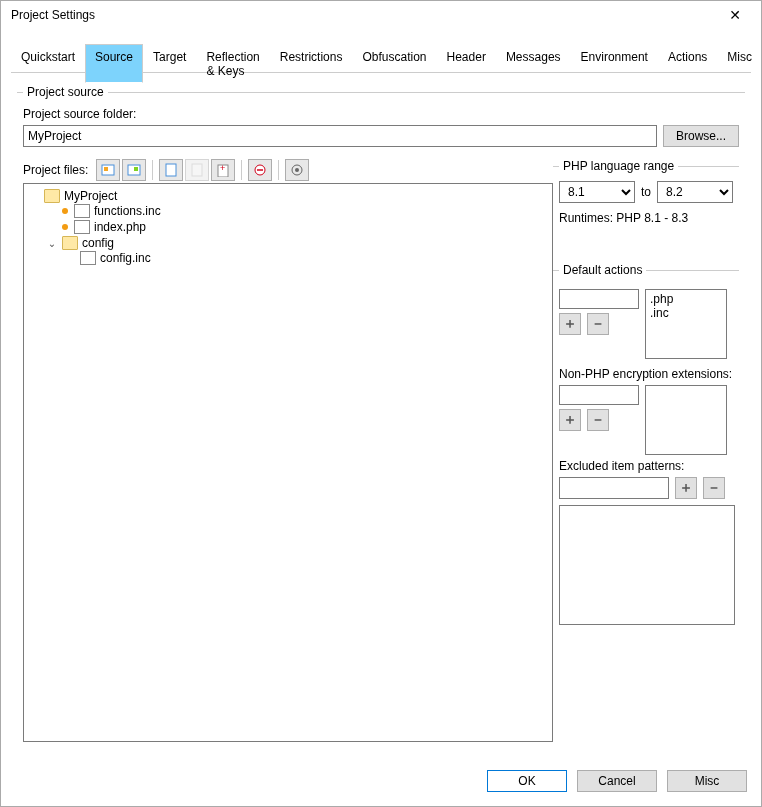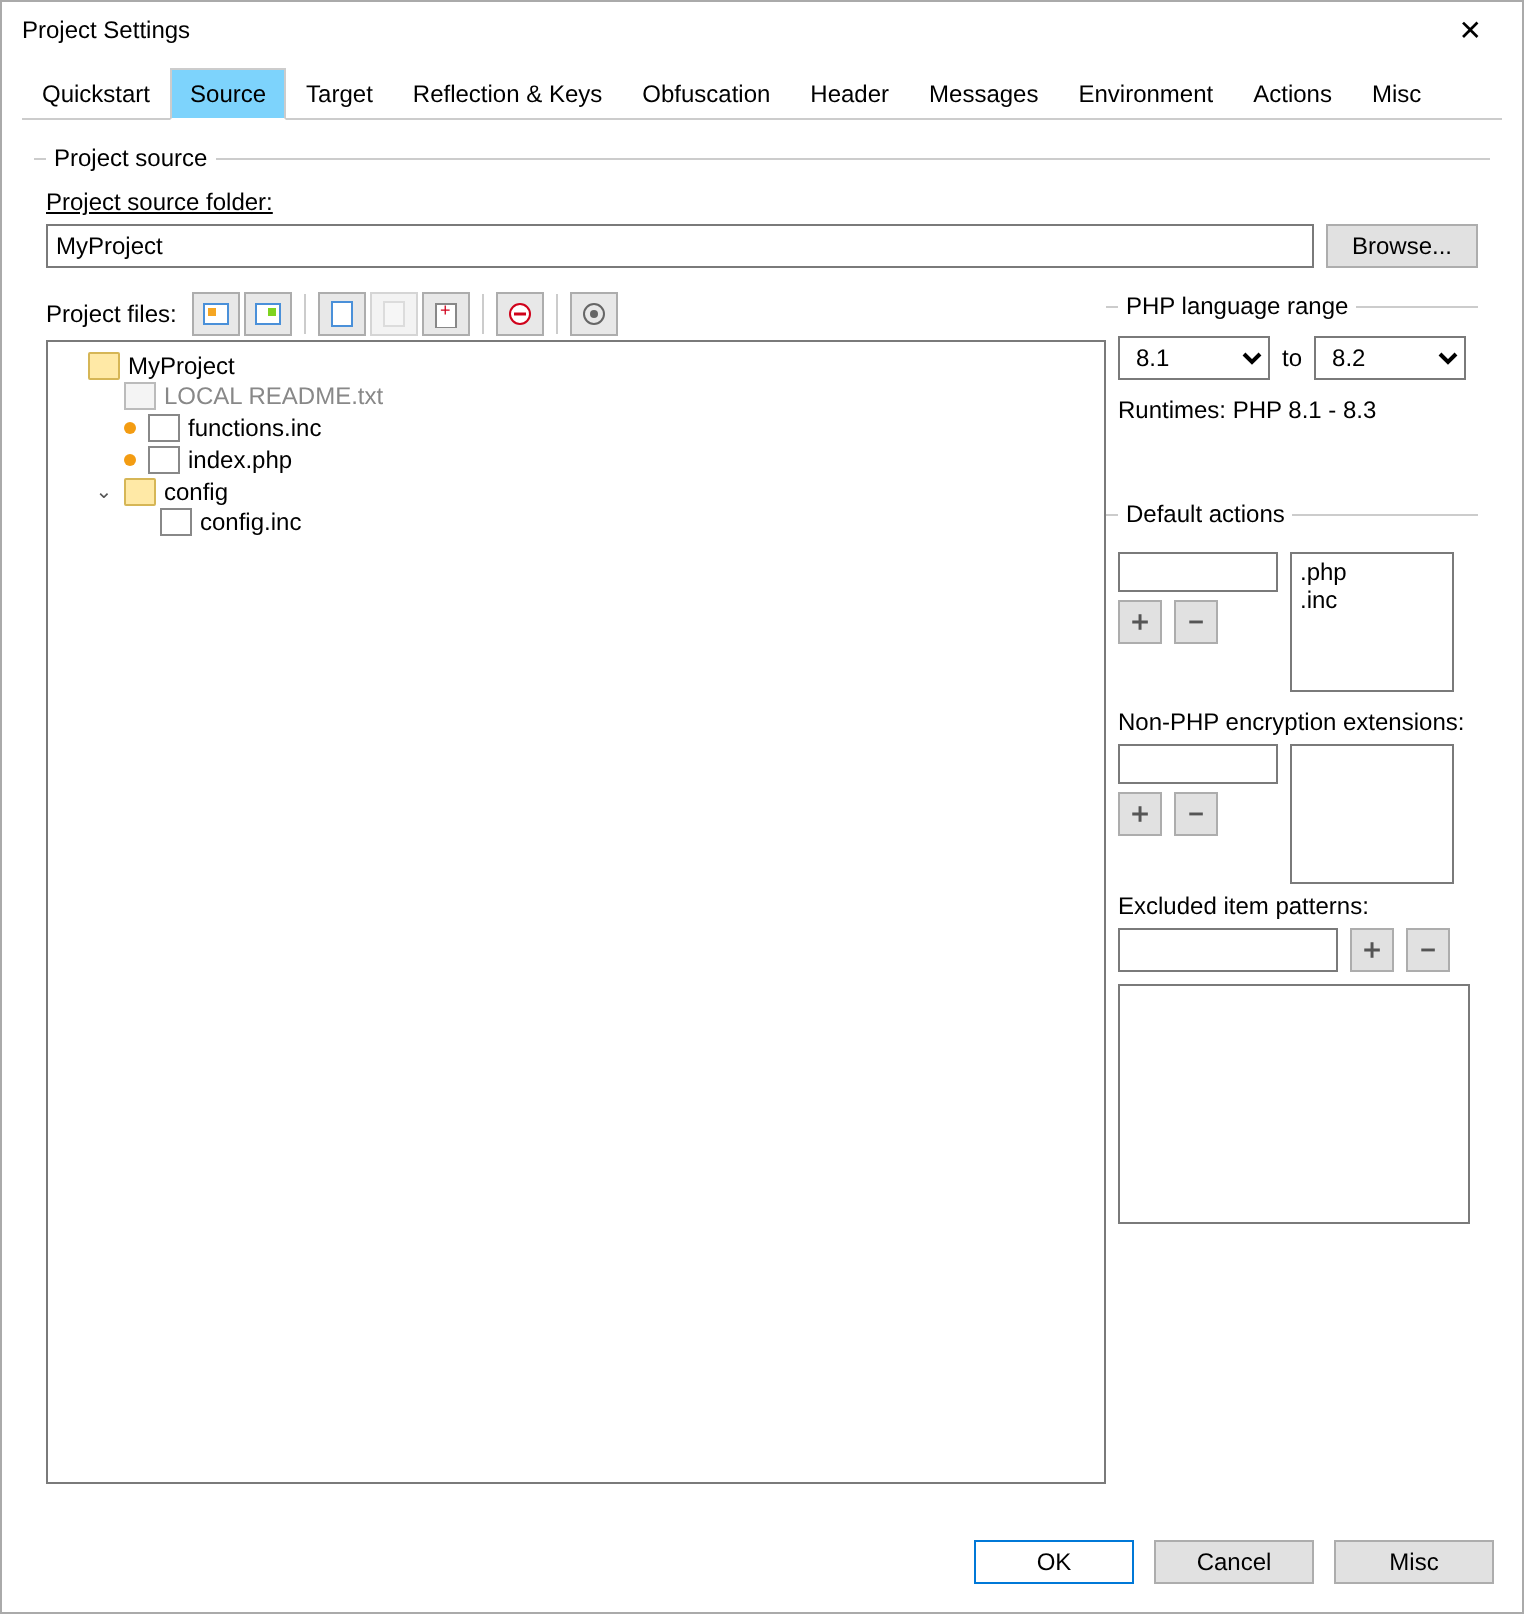--- a/index.html
+++ b/index.html
@@ -35,21 +35,21 @@
     border-bottom: 1px solid #ccc;
     margin: 4px 10px 0 10px;
   }
   .tab {
     padding: 5px 9px;
     border: 1px solid transparent;
     border-bottom: none;
     cursor: pointer;
     font-size: 12px;
     position: relative;
-    top: 1px;
+    top: 11px;
   }
   .tab.active {
     border: 1px solid #ccc;
     border-bottom: 1px solid #fff;
     background: #7dd3fc;
   }
   .content {
     flex: 1;
     padding: 8px 16px;
     display: flex;
@@ -60,21 +60,21 @@
     border: none;
     border-top: 1px solid #ccc;
     margin: 4px 0 10px 0;
     padding: 8px 6px 0 6px;
   }
   fieldset.group legend {
     padding: 0 4px;
     font-size: 12px;
   }
   .row { display: flex; align-items: center; gap: 6px; }
-  .label { margin-bottom: 4px; text-decoration: underline; }
+  .label { margin-bottom: 4px; }
   input[type="text"], select {
     border: 1px solid #7a7a7a;
     padding: 2px 4px;
     font-family: inherit;
     font-size: 12px;
     background: #fff;
   }
   input.folder { flex: 1; height: 22px; }
   button {
     font-family: inherit;
@@ -215,20 +215,21 @@
   <div class="titlebar">
     <span>Project Settings</span>
     <span class="close">✕</span>
   </div>
 
   <div class="tabs">
     <div class="tab">Quickstart</div>
     <div class="tab active">Source</div>
     <div class="tab">Target</div>
     <div class="tab">Reflection &amp; Keys</div>
+    <div class="tab">Restrictions</div>
     <div class="tab">Obfuscation</div>
     <div class="tab">Header</div>
     <div class="tab">Messages</div>
     <div class="tab">Environment</div>
     <div class="tab">Actions</div>
     <div class="tab">Misc</div>
   </div>
 
   <div class="content">
     <fieldset class="group" style="flex:1; display:flex; flex-direction:column;">
@@ -291,27 +292,20 @@
 
           <div class="tree">
             <ul>
               <li>
                 <div class="node">
                   <span class="twisty"></span>
                   <span class="icon folder-ic"></span>
                   <span>MyProject</span>
                 </div>
                 <ul>
-                  <li>
-                      <div class="node">
-                    <span class="twisty"></span>
-                    <span class="icon file-ic gray"></span>
-                    <span class="gray-text">LOCAL README.txt</span>
-                  </div>
-                    </li>
                   <li>
                       <div class="node">
                     <span class="twisty"></span>
                     <span class="php-dot"></span>
                     <span class="icon file-ic"></span>
                     <span>functions.inc</span>
                   </div>
                     </li>
                   <li>
                       <div class="node">

